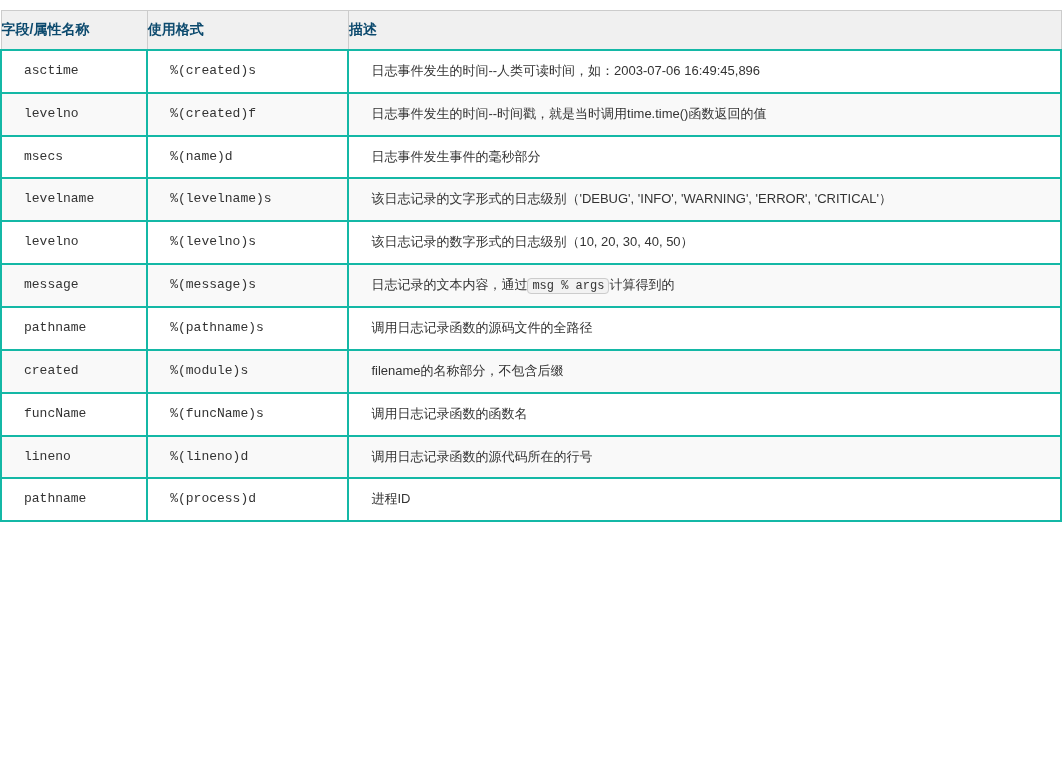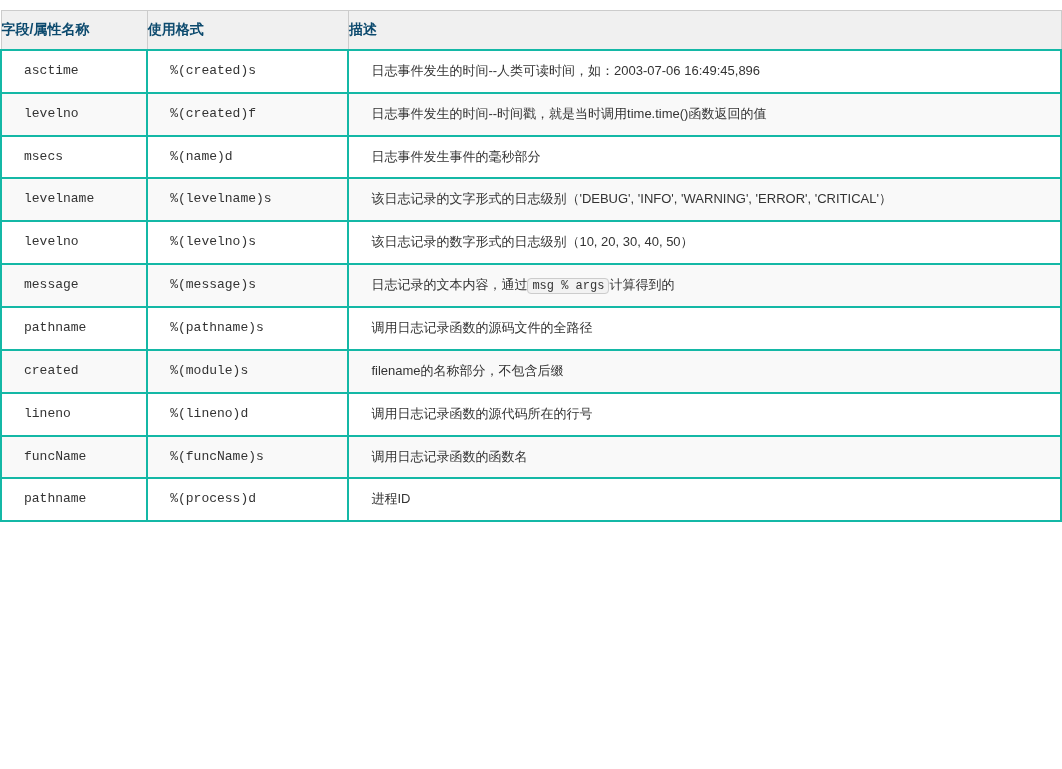--- a/index.html
+++ b/index.html
@@ -120,28 +120,28 @@
           <td>pathname</td>
           <td>%(pathname)s</td>
           <td>调用日志记录函数的源码文件的全路径</td>
         </tr>
         <tr>
           <td>created</td>
           <td>%(module)s</td>
           <td>filename的名称部分，不包含后缀</td>
         </tr>
         <tr>
+          <td>funcName</td>
+          <td>%(funcName)s</td>
+          <td>调用日志记录函数的函数名</td>
+        </tr>
+        <tr>
           <td>lineno</td>
           <td>%(lineno)d</td>
           <td>调用日志记录函数的源代码所在的行号</td>
-        </tr>
-        <tr>
-          <td>funcName</td>
-          <td>%(funcName)s</td>
-          <td>调用日志记录函数的函数名</td>
         </tr>
         <tr>
           <td>pathname</td>
           <td>%(process)d</td>
           <td>进程ID</td>
         </tr>
       </tbody>
   </table>
 </div>
 

